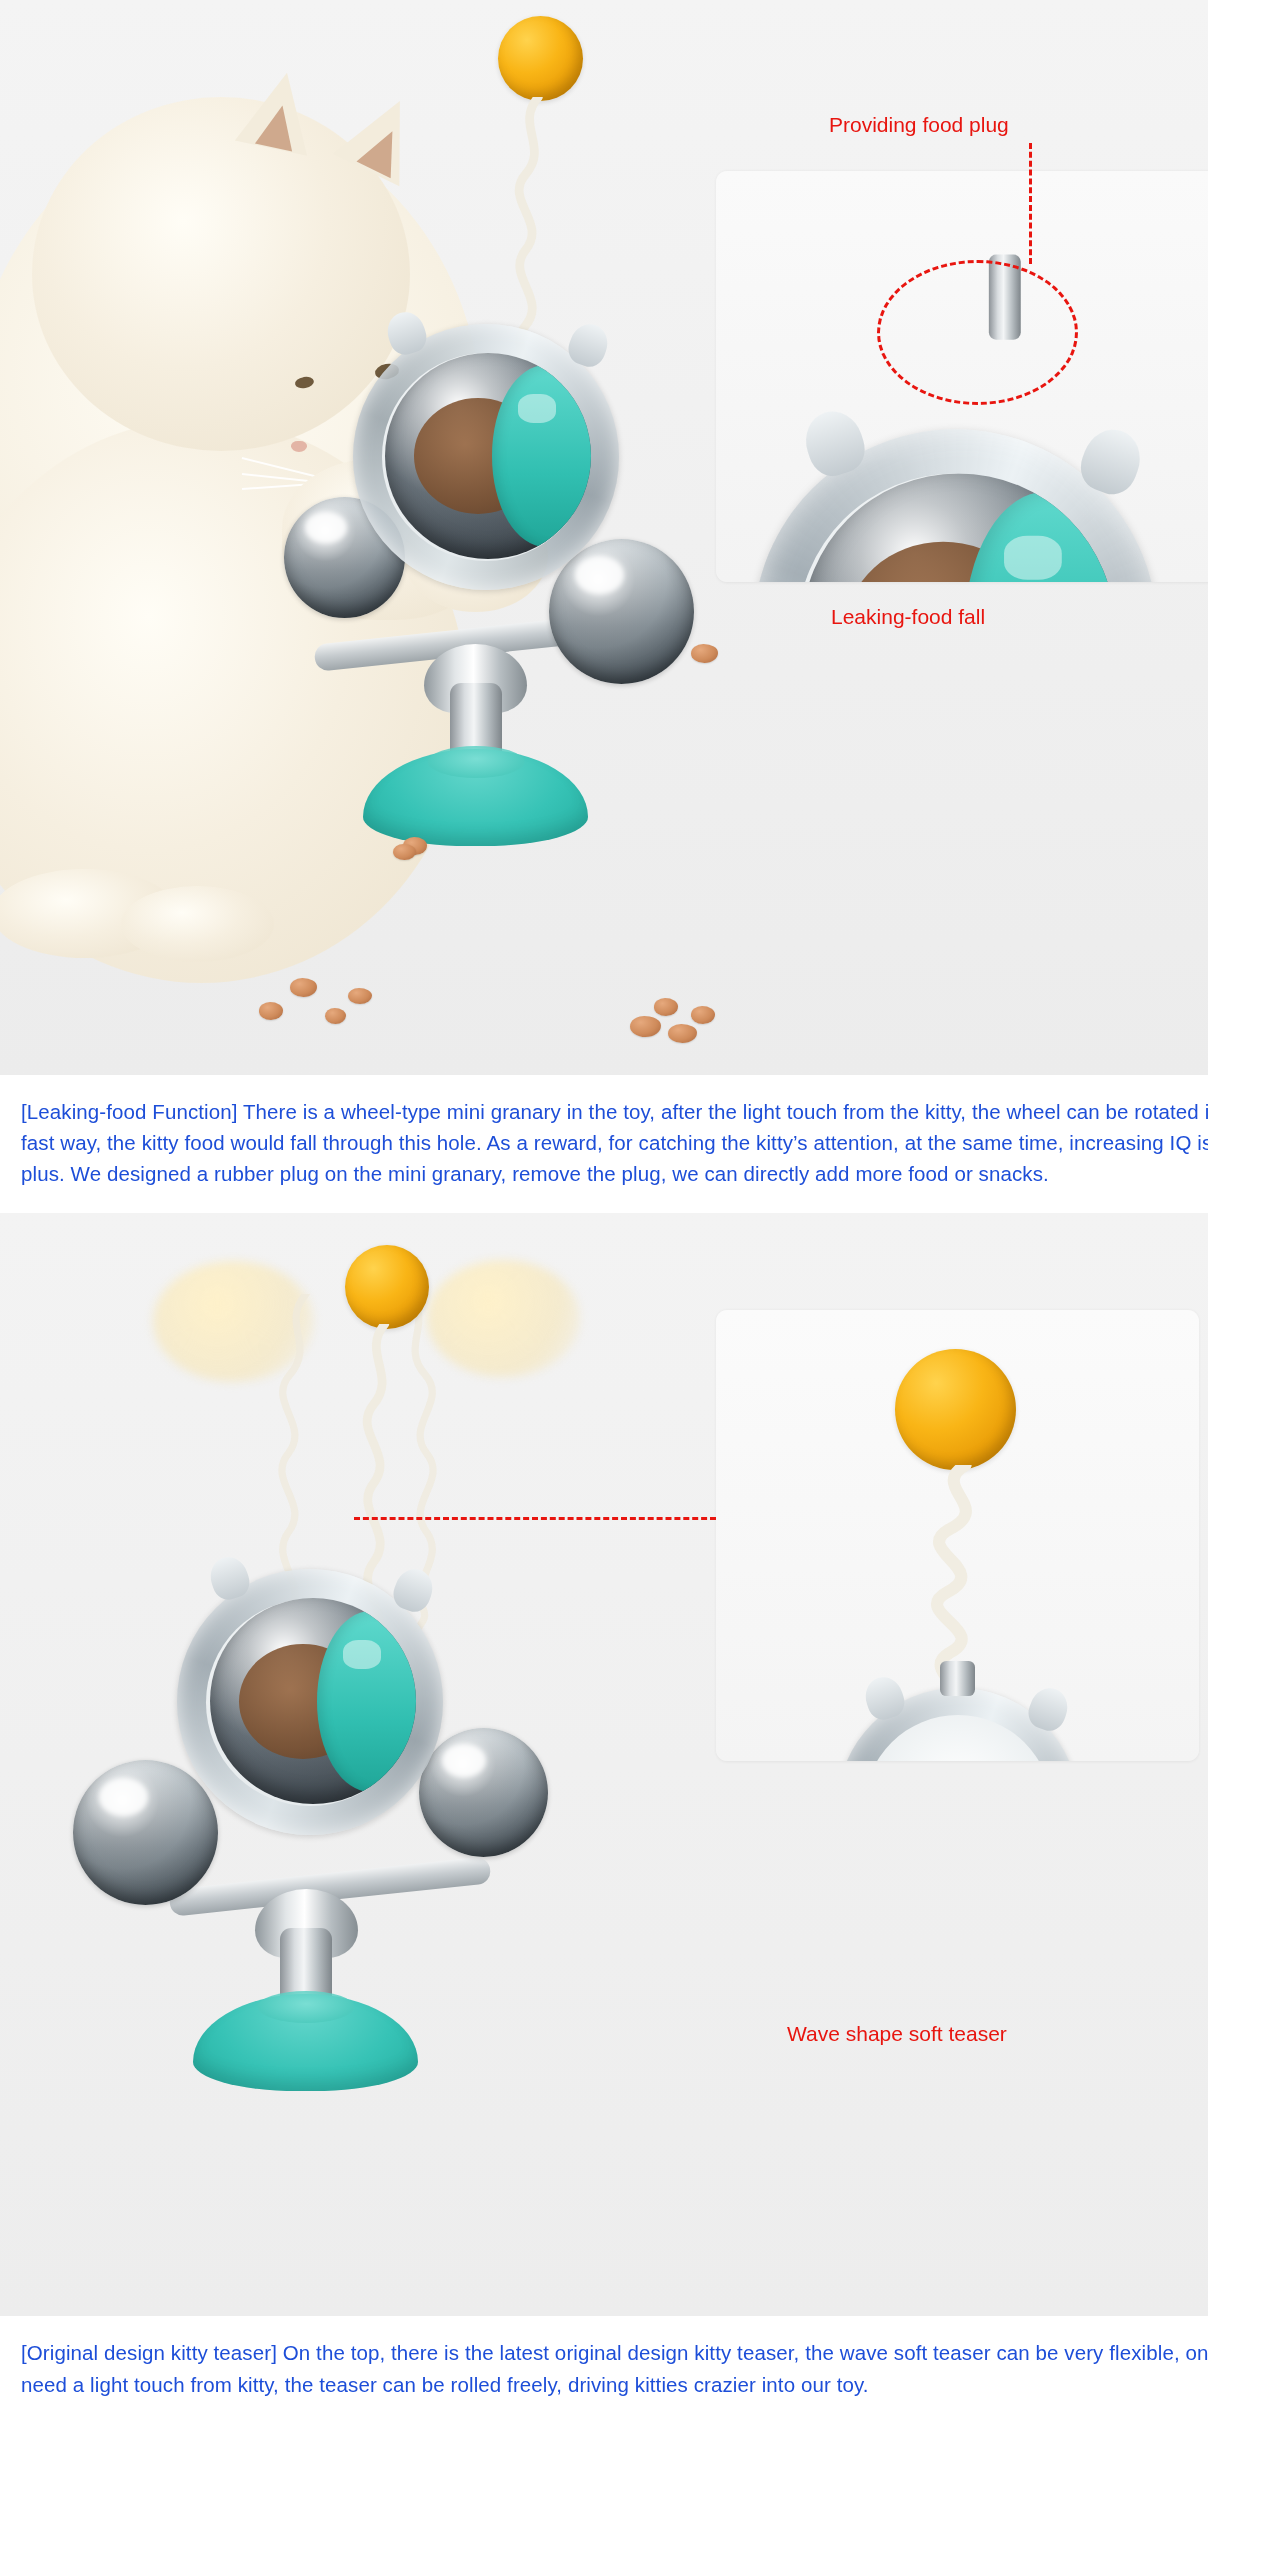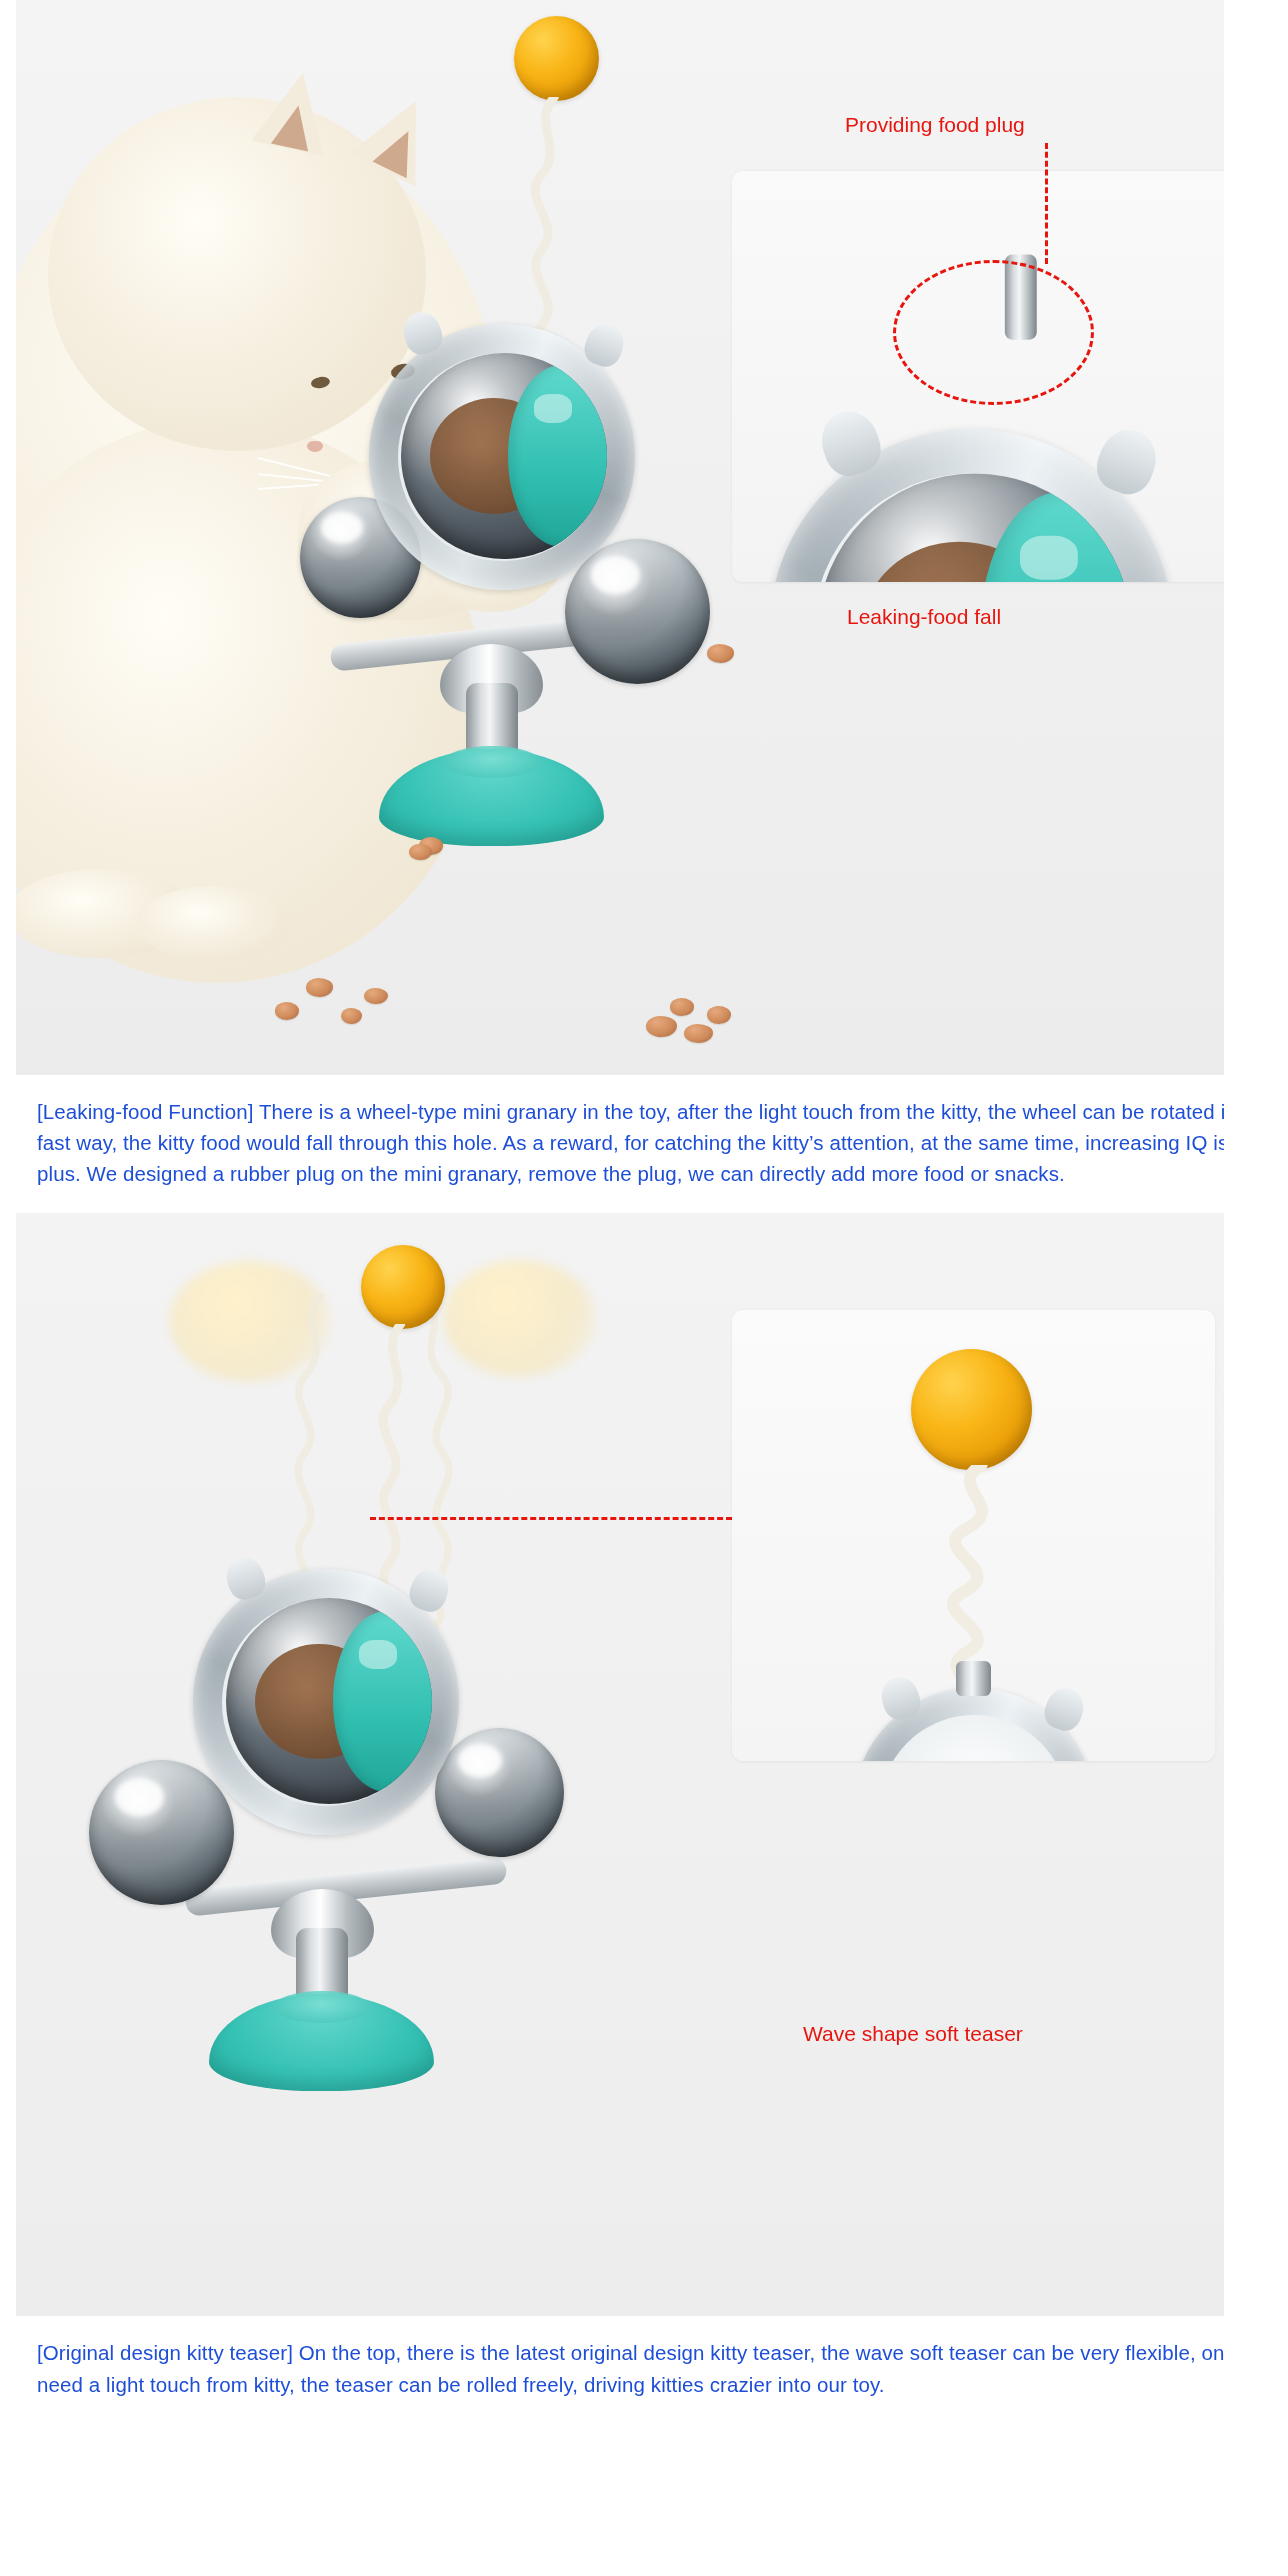--- a/index.html
+++ b/index.html
@@ -9,21 +9,20 @@
   }
   body {
     width: 1288px;
     font-family: "Liberation Sans", sans-serif;
     -webkit-font-smoothing: antialiased;
   }
   .page {
     width: 1208px;
     position: relative;
     overflow: hidden;
-    margin-left: 16px;
   }
 
   
   .panel {
     position: relative;
     width: 1288px;
     background: #f2f2f2;
     overflow: hidden;
   }
   .panel-1 { height: 1075px; background: linear-gradient(180deg,#f4f4f4 0%, #ececec 100%); }

